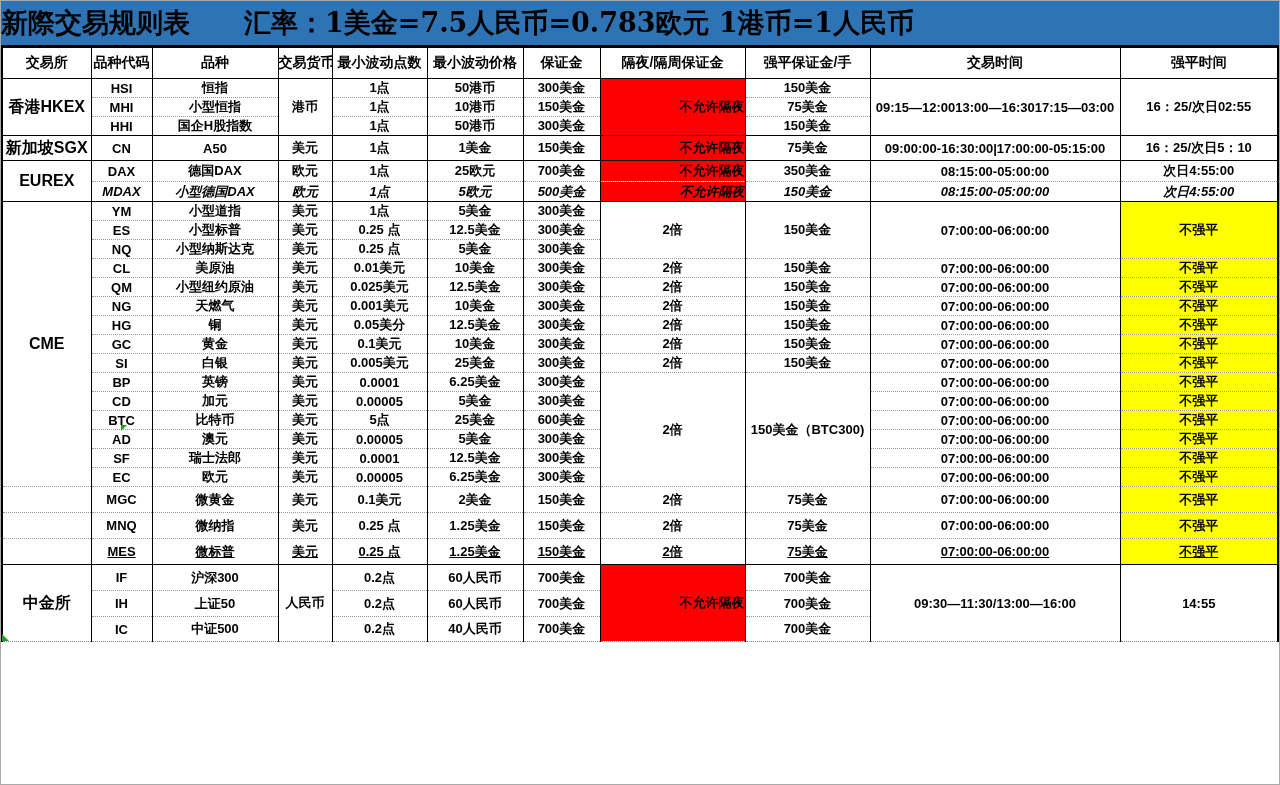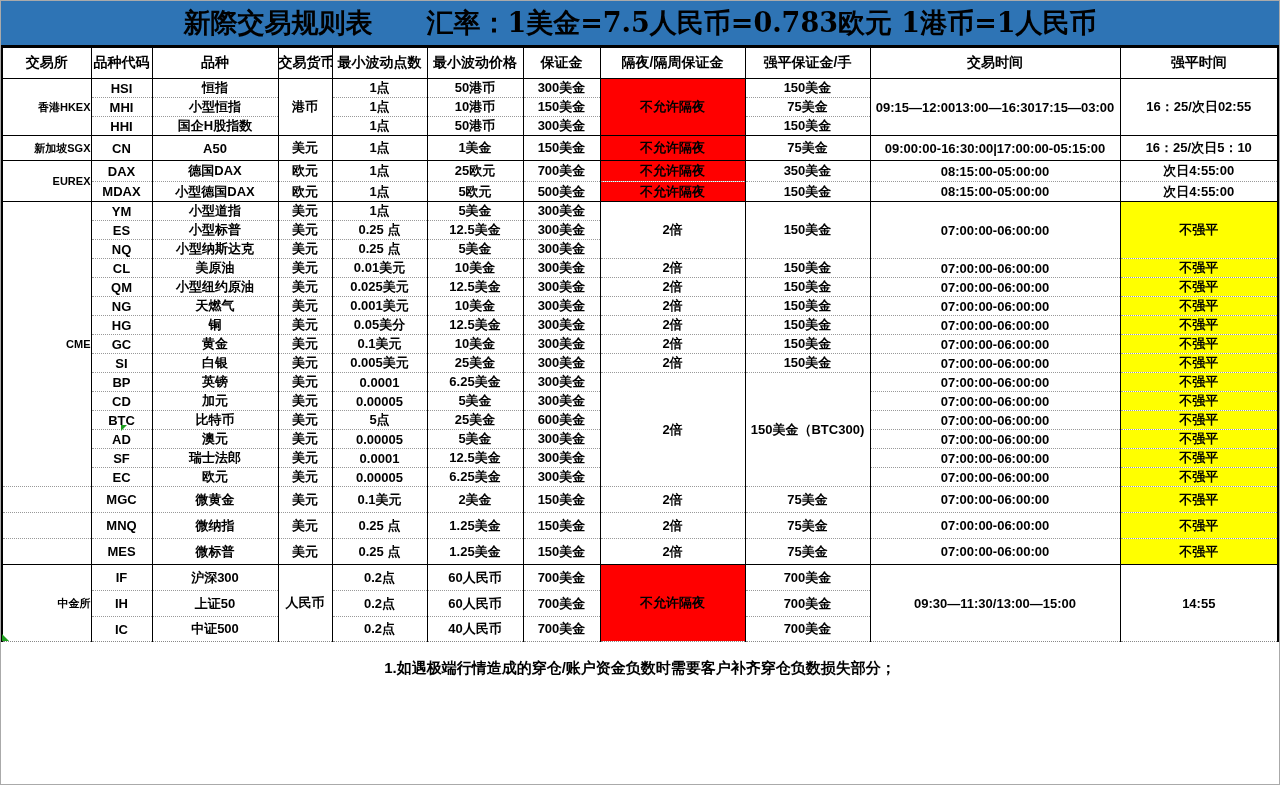--- a/index.html
+++ b/index.html
@@ -2,43 +2,43 @@
 <html><head>
 <meta charset="utf-8">
 <style>
   html,body{margin:0;padding:0;background:#e8e8e8;}
   .page{
     position:relative;width:1280px;height:785px;background:#ffffff;
     font-family:"Liberation Sans",sans-serif;color:#000;overflow:hidden;
     border:1px solid #aaa;box-sizing:border-box;
   }
   .title-bar{
-    height:44px;line-height:44px;text-align:center;
+    height:44px;line-height:44px;
     background:var(--title-bg,#2E74B5);
     font-family:"DejaVu Serif",serif;font-weight:bold;font-size:27px;
     border-bottom:1px solid #000;white-space:nowrap;overflow:hidden;
   }
   table.rules{
     border-collapse:collapse;table-layout:fixed;width:1278px;
     border:2px solid #000;border-bottom:1px dotted #888;
   }
   table.rules th, table.rules td{
     padding:0;margin:0;overflow:hidden;white-space:nowrap;
     text-align:center;vertical-align:middle;font-weight:bold;
   }
   table.rules th{
     border:1px solid #000;font-size:14px;height:30px;background:#fff;
   }
   table.rules td{
     border-left:1px solid #000;border-right:1px solid #000;
     border-top:1px dotted #999;font-size:13px;background:#fff;
   }
   table.rules tr.sec td{border-top:1px solid #000;}
-  table.rules td.exch{font-size:11px;text-align:right;}
-  table.rules td.red{background:var(--red,#FF0000);}
+  table.rules td.exch{font-size:16px;}
+  table.rules td.red{background:var(--red,#FF0000);text-align:right;}
   table.rules td.yellow{background:var(--yellow,#FFFF00);}
   .notes{margin-top:14px;text-align:center;font-size:15px;font-weight:bold;}
   .notes p{margin:0;line-height:24px;}
   .notes p.red-note{color:var(--red,#FF0000);}
   .tri{position:absolute;width:0;height:0;}
   .tri-ad{left:120px;top:424px;border-top:6px solid var(--green,#1E9E1E);border-right:6px solid transparent;}
   .tri-bl{left:1px;top:633px;border-bottom:7px solid var(--green,#1E9E1E);border-right:7px solid transparent;}
 </style>
 </head>
 <body>
@@ -124,21 +124,21 @@
           <td>德国DAX</td>
           <td>欧元</td>
           <td>1点</td>
           <td>25欧元</td>
           <td>700美金</td>
           <td class="red">不允许隔夜</td>
           <td>350美金</td>
           <td>08:15:00-05:00:00</td>
           <td>次日4:55:00</td>
         </tr>
-        <tr style="height: 20px;">
+        <tr style="height: 20px; font-style: italic;">
           <td>MDAX</td>
           <td>小型德国DAX</td>
           <td>欧元</td>
           <td>1点</td>
           <td>5欧元</td>
           <td>500美金</td>
           <td class="red">不允许隔夜</td>
           <td>150美金</td>
           <td>08:15:00-05:00:00</td>
           <td>次日4:55:00</td>
@@ -325,21 +325,21 @@
           <td>微纳指</td>
           <td>美元</td>
           <td>0.25 点</td>
           <td>1.25美金</td>
           <td>150美金</td>
           <td>2倍</td>
           <td>75美金</td>
           <td>07:00:00-06:00:00</td>
           <td class="yellow">不强平</td>
         </tr>
-        <tr style="height: 26px;">
+        <tr style="height: 26px; text-decoration: underline;">
           <td></td>
           <td>MES</td>
           <td>微标普</td>
           <td>美元</td>
           <td>0.25 点</td>
           <td>1.25美金</td>
           <td>150美金</td>
           <td>2倍</td>
           <td>75美金</td>
           <td>07:00:00-06:00:00</td>
@@ -348,21 +348,21 @@
         <tr class="sec" style="height: 26px;">
           <td rowspan="3" class="exch">中金所</td>
           <td>IF</td>
           <td>沪深300</td>
           <td rowspan="3">人民币</td>
           <td>0.2点</td>
           <td>60人民币</td>
           <td>700美金</td>
           <td rowspan="3" class="red">不允许隔夜</td>
           <td>700美金</td>
-          <td rowspan="3">09:30—11:30/13:00—15:00</td>
+          <td rowspan="3">09:30—11:30/13:00—16:00</td>
           <td rowspan="3">14:55</td>
         </tr>
         <tr style="height: 26px;">
           <td>IH</td>
           <td>上证50</td>
           <td>0.2点</td>
           <td>60人民币</td>
           <td>700美金</td>
           <td>700美金</td>
         </tr>
@@ -371,18 +371,17 @@
           <td>中证500</td>
           <td>0.2点</td>
           <td>40人民币</td>
           <td>700美金</td>
           <td>700美金</td>
         </tr>
       </tbody>
   </table>
 
   <div class="notes">
-    <p>1.如遇极端行情造成的穿仓/账户资金负数时需要客户补齐穿仓负数损失部分；</p>
   </div>
 
   <div class="tri tri-ad"></div>
   <div class="tri tri-bl"></div>
 </div>
 
 </body></html>

